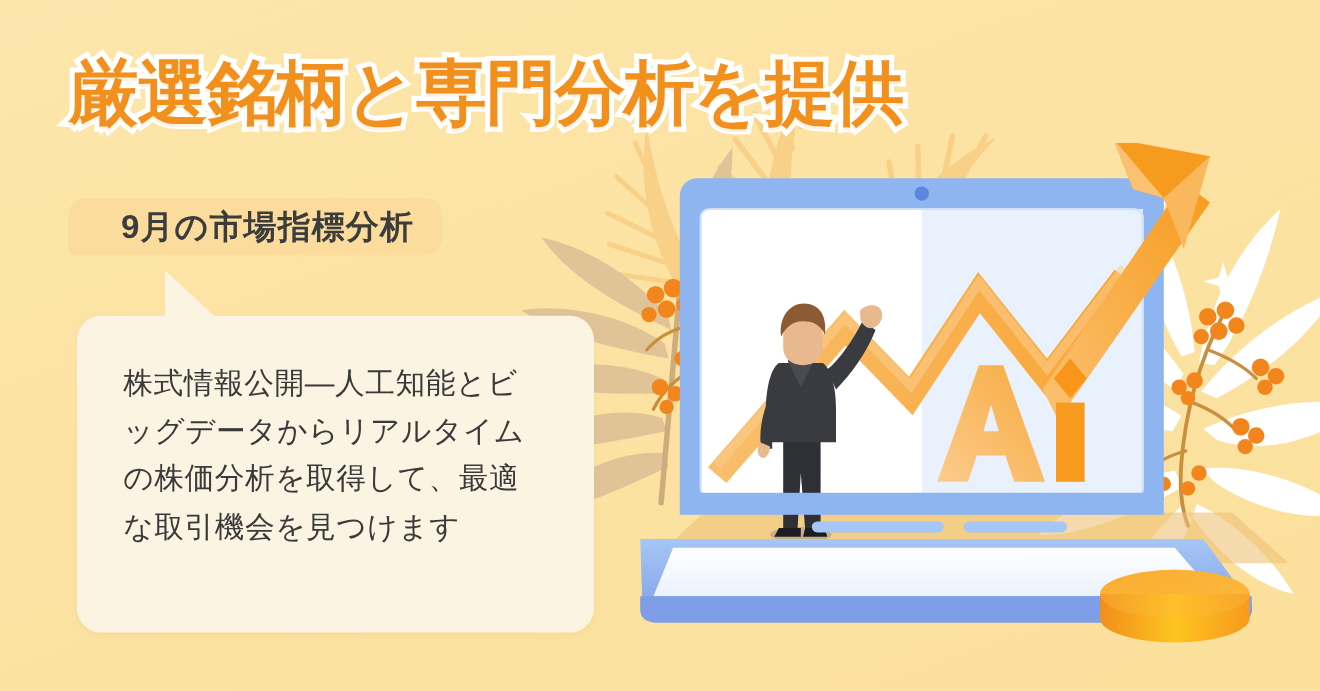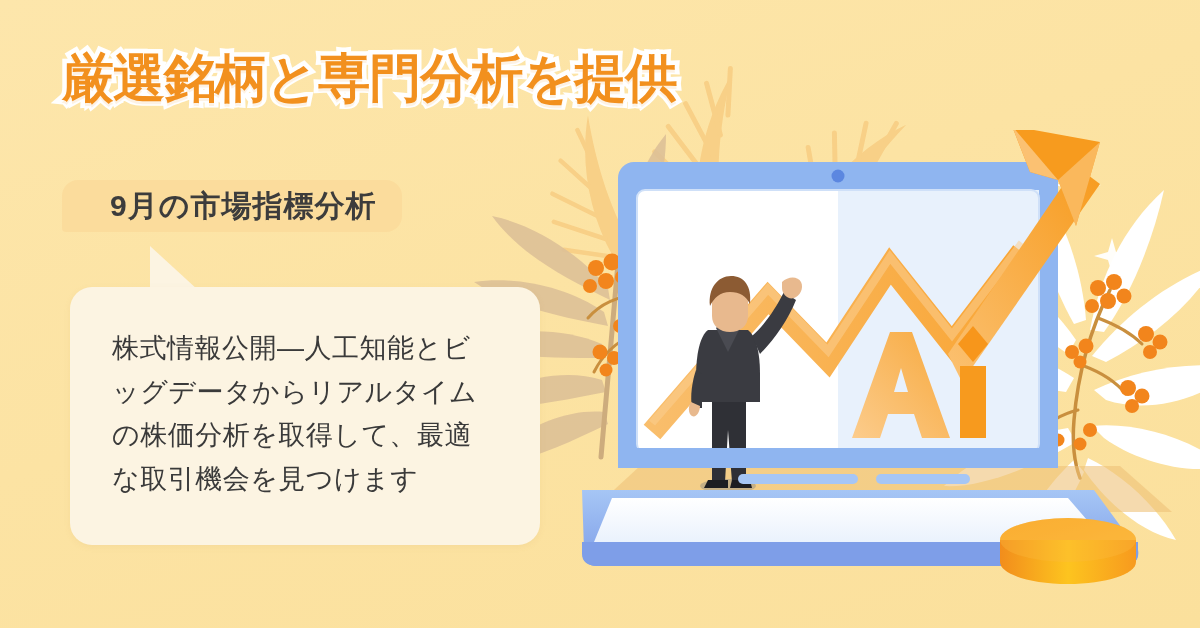--- a/index.html
+++ b/index.html
@@ -12,21 +12,21 @@
     position:relative;width:1200px;height:628px;overflow:hidden;
     background:linear-gradient(160deg,#FDE6AB 0%,#FCE3A3 45%,#FBE09C 100%);
   }
 
   
   .deco{position:absolute;inset:0;overflow:hidden;pointer-events:none;}
 
   
   .headline{
     position:absolute;left:62px;top:52px;
-    font-size:52px;line-height:1.0;font-weight:bold;
+    font-size:64px;line-height:1.0;font-weight:bold;
     color:#F2901E;
     letter-spacing:-1px;
     white-space:nowrap;
     -webkit-text-stroke:9px #FFFFFF;
     paint-order:stroke fill;
     text-shadow:0 3px 0 rgba(242,144,30,.12);
   }
 
   
   .badge{
@@ -37,21 +37,21 @@
     background:#FBDC9C;
     border-radius:16px 16px 16px 4px;
     box-sizing:border-box;
   }
   .badge-label{
     font-size:30px;font-weight:bold;color:#3C3C3C;letter-spacing:1px;white-space:nowrap;margin-left:14px;
   }
 
   
   .bubble{
-    position:absolute;left:70px;top:287px;width:470px;height:258px;
+    position:absolute;left:70px;top:287px;width:470px;height:288px;
     background:#FCF4E2;
     border-radius:22px;
     box-sizing:border-box;
     padding:40px 42px;
     box-shadow:0 2px 6px rgba(200,160,90,.10);
   }
   .bubble-tail{
     position:absolute;left:150px;top:246px;
     width:0;height:0;
     border-left:48px solid transparent;

